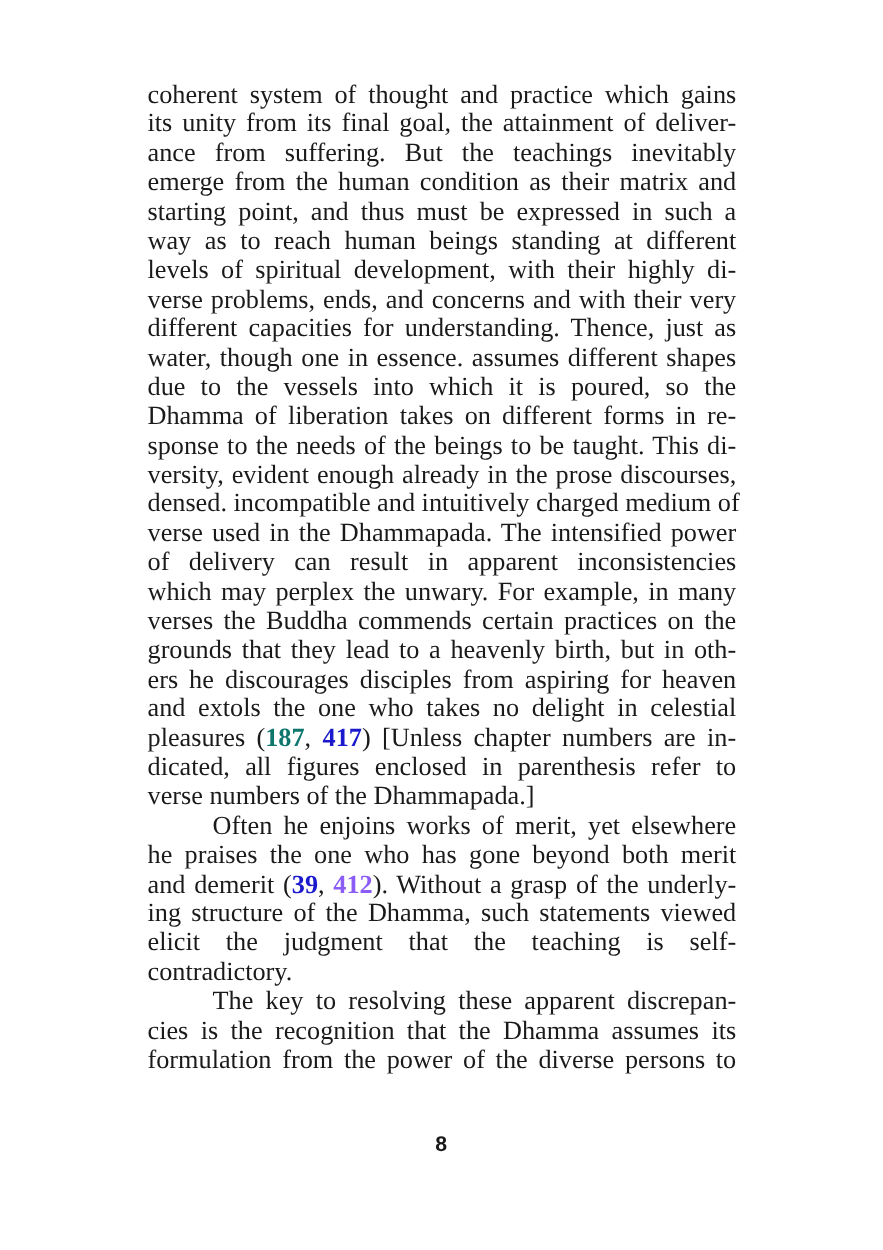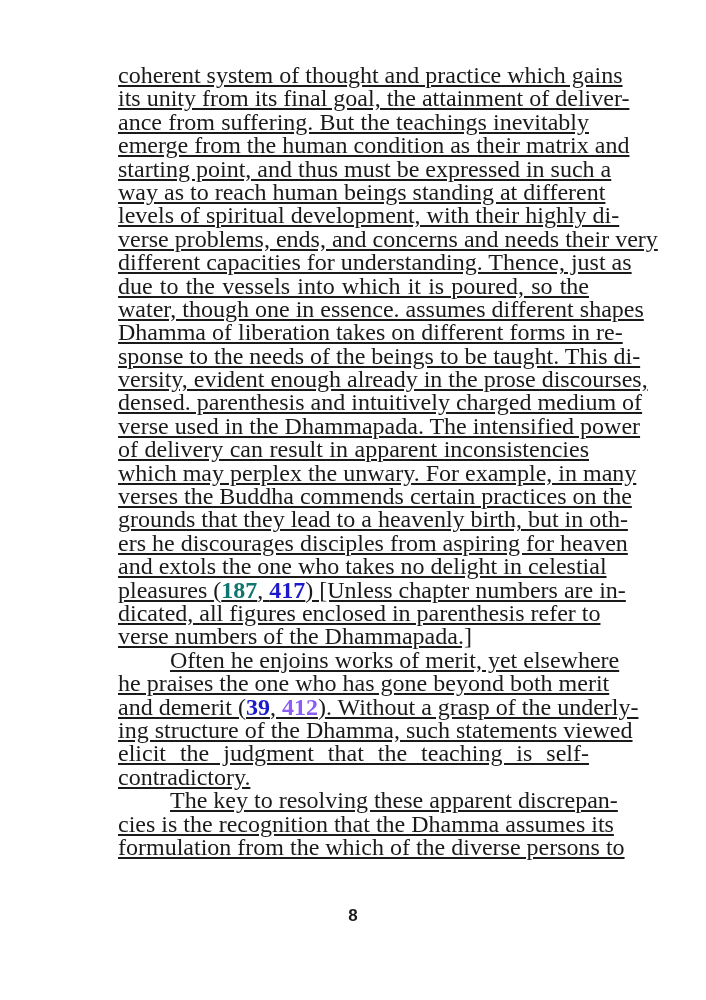--- a/index.html
+++ b/index.html
@@ -12,24 +12,23 @@
       height: 1000px;
       position: relative;
       overflow: hidden;
     }
     .page {
       position: absolute;
       left: 118px;
       top: 64px;
       width: 471px;
       font-family: "Liberation Serif", serif;
-      font-size: 24px;
+      font-size: 21px;
       line-height: 23.4px;
       color: #1a1a1a;
-      text-decoration: underline;
     }
     .para {
       margin: 0;
       text-align: justify;
       hyphens: manual;
     }
     .para .ln {
       display: block;
       text-align: justify;
       text-align-last: justify;
@@ -67,28 +66,28 @@
 <div class="page">
 
   <div class="para">
     <span class="ln">coherent system of thought and practice which gains</span>
     <span class="ln">its unity from its final goal, the attainment of deliver-</span>
     <span class="ln">ance from suffering. But the teachings inevitably</span>
     <span class="ln">emerge from the human condition as their matrix and</span>
     <span class="ln">starting point, and thus must be expressed in such a</span>
     <span class="ln">way as to reach human beings standing at different</span>
     <span class="ln">levels of spiritual development, with their highly di-</span>
-    <span class="ln">verse problems, ends, and concerns and needs their very</span>
+    <span class="ln">verse problems, ends, and concerns and with their very</span>
     <span class="ln">different capacities for understanding. Thence, just as</span>
+    <span class="ln">water, though one in essence. assumes different shapes</span>
     <span class="ln">due to the vessels into which it is poured, so the</span>
-    <span class="ln">water, though one in essence. assumes different shapes</span>
     <span class="ln">Dhamma of liberation takes on different forms in re-</span>
     <span class="ln">sponse to the needs of the beings to be taught. This di-</span>
     <span class="ln">versity, evident enough already in the prose discourses,</span>
-    <span class="ln">densed. parenthesis and intuitively charged medium of</span>
+    <span class="ln">densed. incompatible and intuitively charged medium of</span>
     <span class="ln">verse used in the Dhammapada. The intensified power</span>
     <span class="ln">of delivery can result in apparent inconsistencies</span>
     <span class="ln">which may perplex the unwary. For example, in many</span>
     <span class="ln">verses the Buddha commends certain practices on the</span>
     <span class="ln">grounds that they lead to a heavenly birth, but in oth-</span>
     <span class="ln">ers he discourages disciples from aspiring for heaven</span>
     <span class="ln">and extols the one who takes no delight in celestial</span>
     <span class="ln"><span>pleasures (</span><a class="ref" style="color: #0f766e;">187</a><span>, </span><a class="ref" style="color: rgb(26, 26, 204);">417</a><span>) [Unless chapter numbers are in-</span></span>
     <span class="ln">dicated, all figures enclosed in parenthesis refer to</span>
     <span class="ln last">verse numbers of the Dhammapada.]</span>
@@ -99,18 +98,18 @@
     <span class="ln">he praises the one who has gone beyond both merit</span>
     <span class="ln"><span>and demerit (</span><a class="ref" style="color: rgb(26, 26, 204);">39</a><span>, </span><a class="ref" style="color: #8b5cf6;">412</a><span>). Without a grasp of the underly-</span></span>
     <span class="ln">ing structure of the Dhamma, such statements viewed</span>
     <span class="ln">elicit the judgment that the teaching is self-</span>
     <span class="ln last">contradictory.</span>
   </div>
 
   <div class="para">
     <span class="ln indent">The key to resolving these apparent discrepan-</span>
     <span class="ln">cies is the recognition that the Dhamma assumes its</span>
-    <span class="ln">formulation from the which of the diverse persons to</span>
+    <span class="ln">formulation from the power of the diverse persons to</span>
   </div>
 
 </div>
 
 <div class="page-number">8</div>
 
 </body></html>

